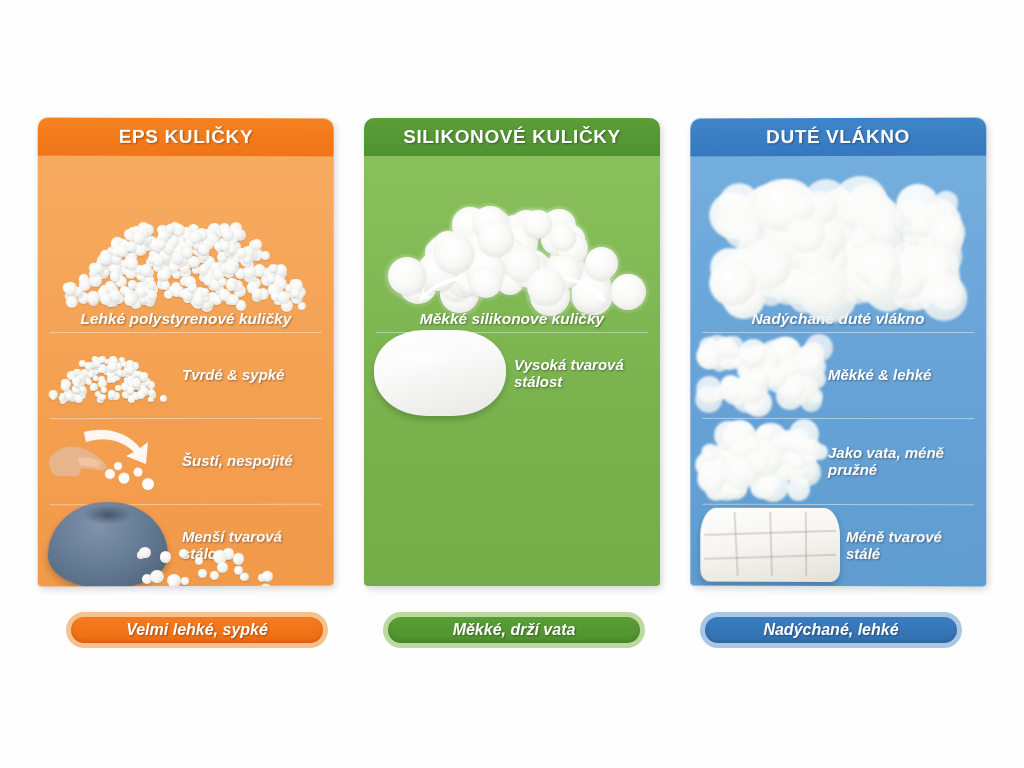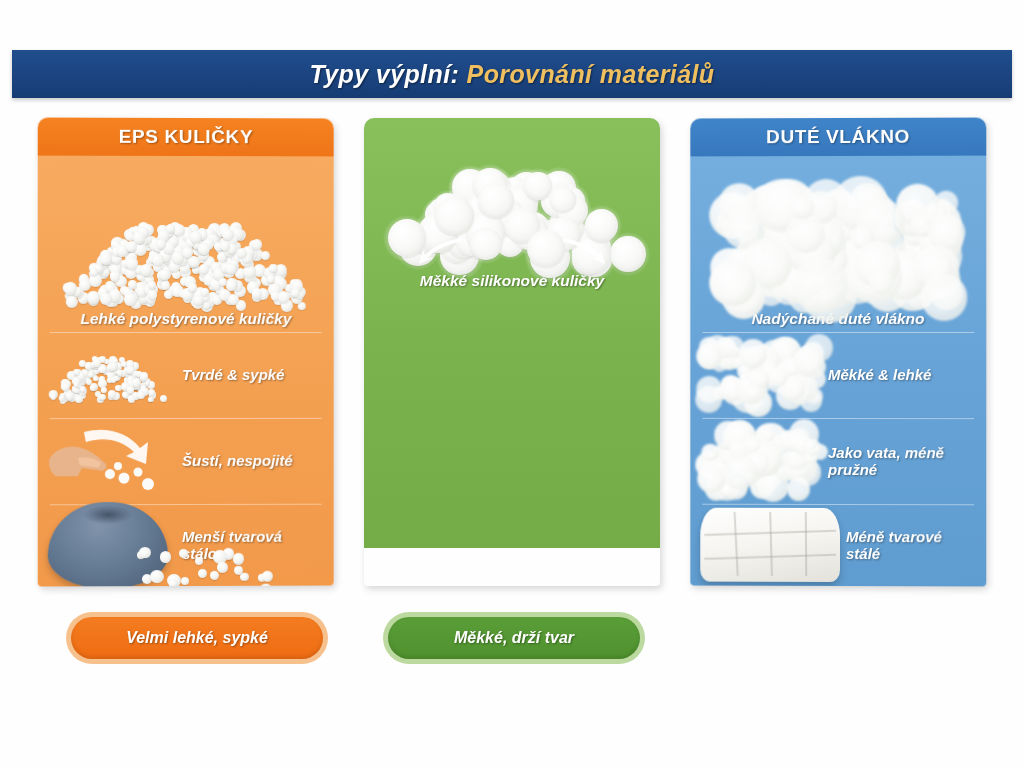--- a/index.html
+++ b/index.html
@@ -223,21 +223,21 @@
 
   
   .pills {
     position: absolute;
     left: 0; top: 612px;
     width: 1024px; height: 64px;
   }
   .pill-wrap {
     position: absolute;
     top: 0;
-    width: 262px; height: 52px;
+    width: 262px; height: 36px;
     border-radius: 26px;
     padding: 5px;
     display: flex;
   }
   .pill-wrap.p0 { left: 66px;  background: #f6c18c; }
   .pill-wrap.p1 { left: 383px; background: #bcd9a0; }
   .pill-wrap.p2 { left: 700px; background: #a9c6e4; }
 
   .pill {
     flex: 1;
@@ -275,26 +275,20 @@
   }
   .lg-kup  { color: #f6a04a; }
   .lg-plen { color: #20b5c0; }
   .lg-cz   { color: #f6a04a; }
 </style>
 </head>
 <body>
 
 <div class="page">
 
-  <div class="header-banner">
-    <div class="header-title">
-      <span class="ht-white">Typy výplní:</span>
-      <span class="ht-gold">Porovnání materiálů</span>
-    </div>
-  </div>
 
   <div class="columns">
 
     <div class="panel col0 c-orange">
       <div class="panel-head">
         <span class="panel-head-text">EPS KULIČKY</span>
       </div>
       <div class="panel-body">
 
         <div class="row hero">
@@ -870,20 +864,23 @@
                 <div class="bead" style="left: 97.5786px; top: 20.174px; width: 8.96987px; height: 8.96987px;"></div>
               </div>
           </div>
           <div class="cap side">Menší tvarová stálost</div>
         </div>
 
       </div>
     </div>
 
     <div class="panel col1 c-green">
+      <div class="panel-head">
+        <span class="panel-head-text">SILIKONOVÉ KULIČKY</span>
+      </div>
       <div class="panel-body">
 
         <div class="row hero">
           <div class="art">
             <div class="pile" id="sil-pile-big">
                 <div class="pom" style="left: 155.296px; top: 18.7774px; width: 33.5018px; height: 33.5018px;"></div>
                 <div class="pom" style="left: 189.167px; top: 88.782px; width: 35.9061px; height: 35.9061px;"></div>
                 <div class="pom" style="left: 196.358px; top: 64.3792px; width: 29.828px; height: 29.828px;"></div>
                 <div class="pom" style="left: 143.16px; top: 85.9507px; width: 39.8115px; height: 39.8115px;"></div>
                 <div class="pom" style="left: 123.36px; top: 19.6444px; width: 32.7163px; height: 32.7163px;"></div>
@@ -958,20 +955,27 @@
                     <path d="M176 4 C190 6 202 12 210 20 L204 20 L218 26 L214 12 L212 17 C203 8 190 2 176 0 Z" fill="#fff" opacity="0.95"></path>
                   </svg>
                 </div>
               </div>
           </div>
           <div class="cap hero-cap">Měkké silikonové kuličky</div>
         </div>
 
 
 
+        <div class="row r3">
+          <div class="divider" style="top:0"></div>
+          <div class="art" style="width:140px">
+            <div class="pillow"></div>
+          </div>
+          <div class="cap side">Vysoká tvarová stálost</div>
+        </div>
 
       </div>
     </div>
 
     <div class="panel col2 c-blue">
       <div class="panel-head">
         <span class="panel-head-text">DUTÉ VLÁKNO</span>
       </div>
       <div class="panel-body">
 
@@ -1274,18 +1278,23 @@
 
 
   <div class="pills">
     <div class="pill-wrap p0">
       <div class="pill">
         <span class="pill-text">Velmi lehké, sypké</span>
       </div>
     </div>
     <div class="pill-wrap p1">
       <div class="pill">
-        <span class="pill-text">Měkké, drží tvar</span>
+        <span class="pill-text">Měkké, drží vata</span>
+      </div>
+    </div>
+    <div class="pill-wrap p2">
+      <div class="pill">
+        <span class="pill-text">Nadýchané, lehké</span>
       </div>
     </div>
   </div>
 
 </div>
 
 </body></html>

